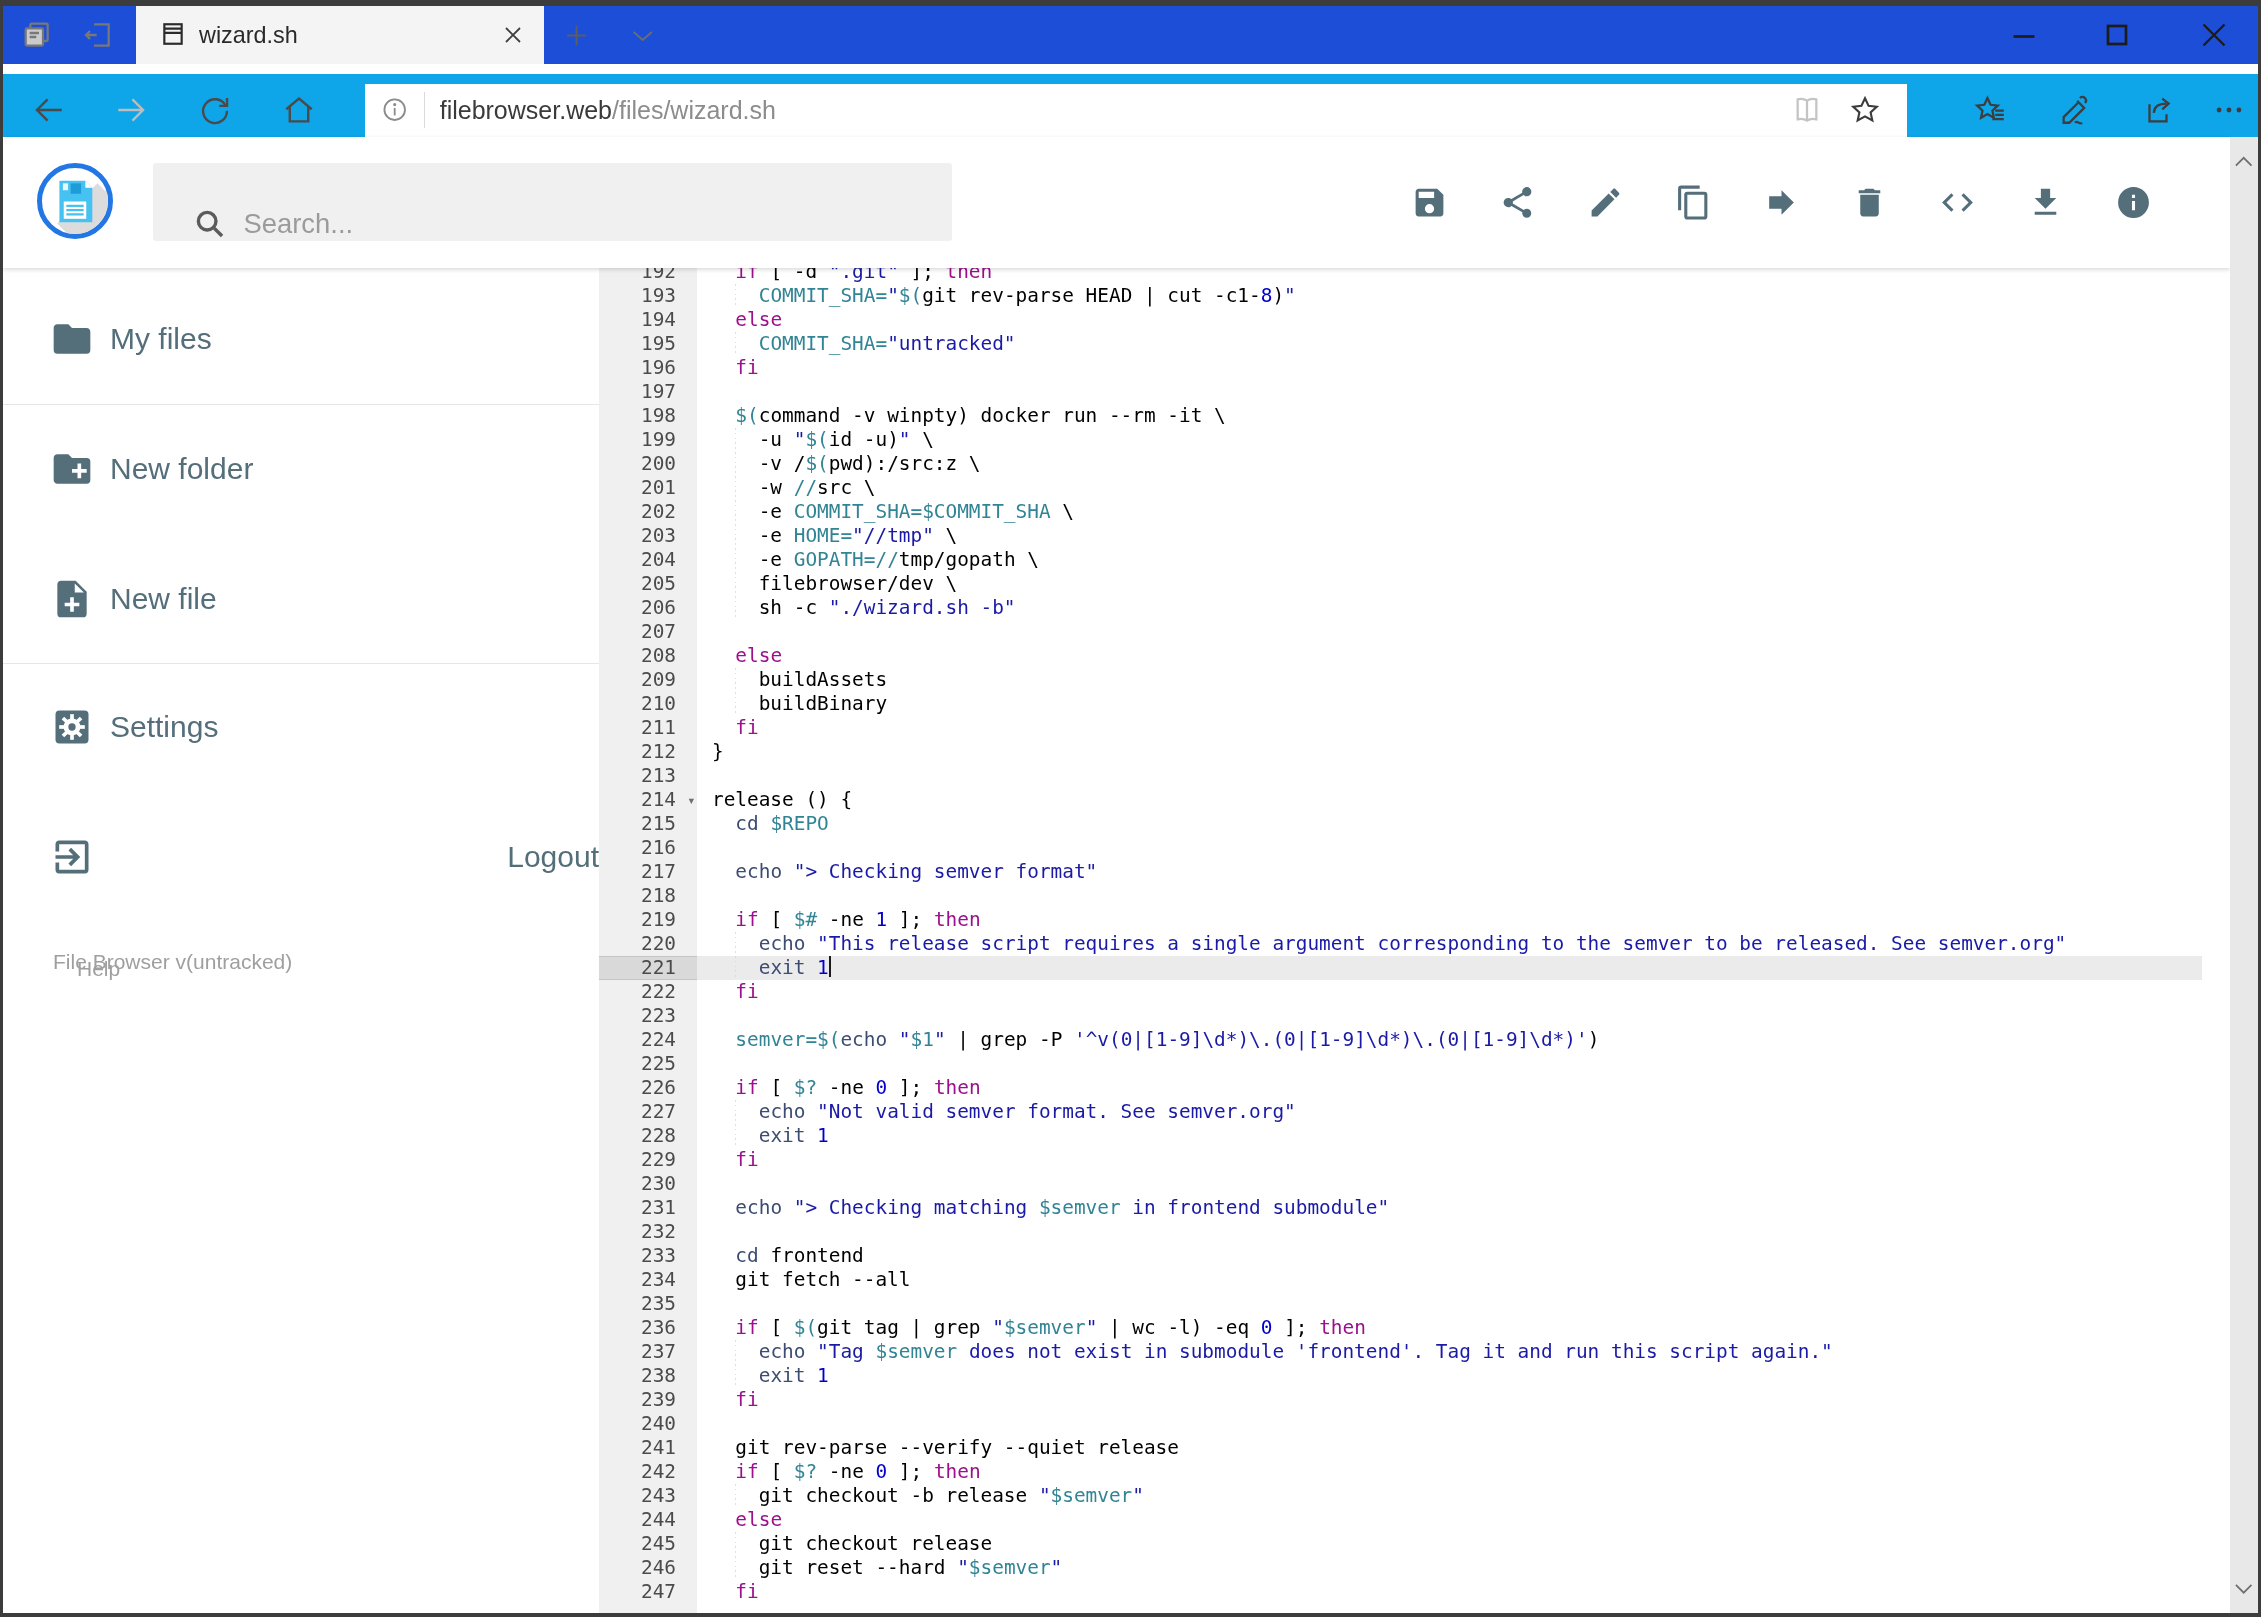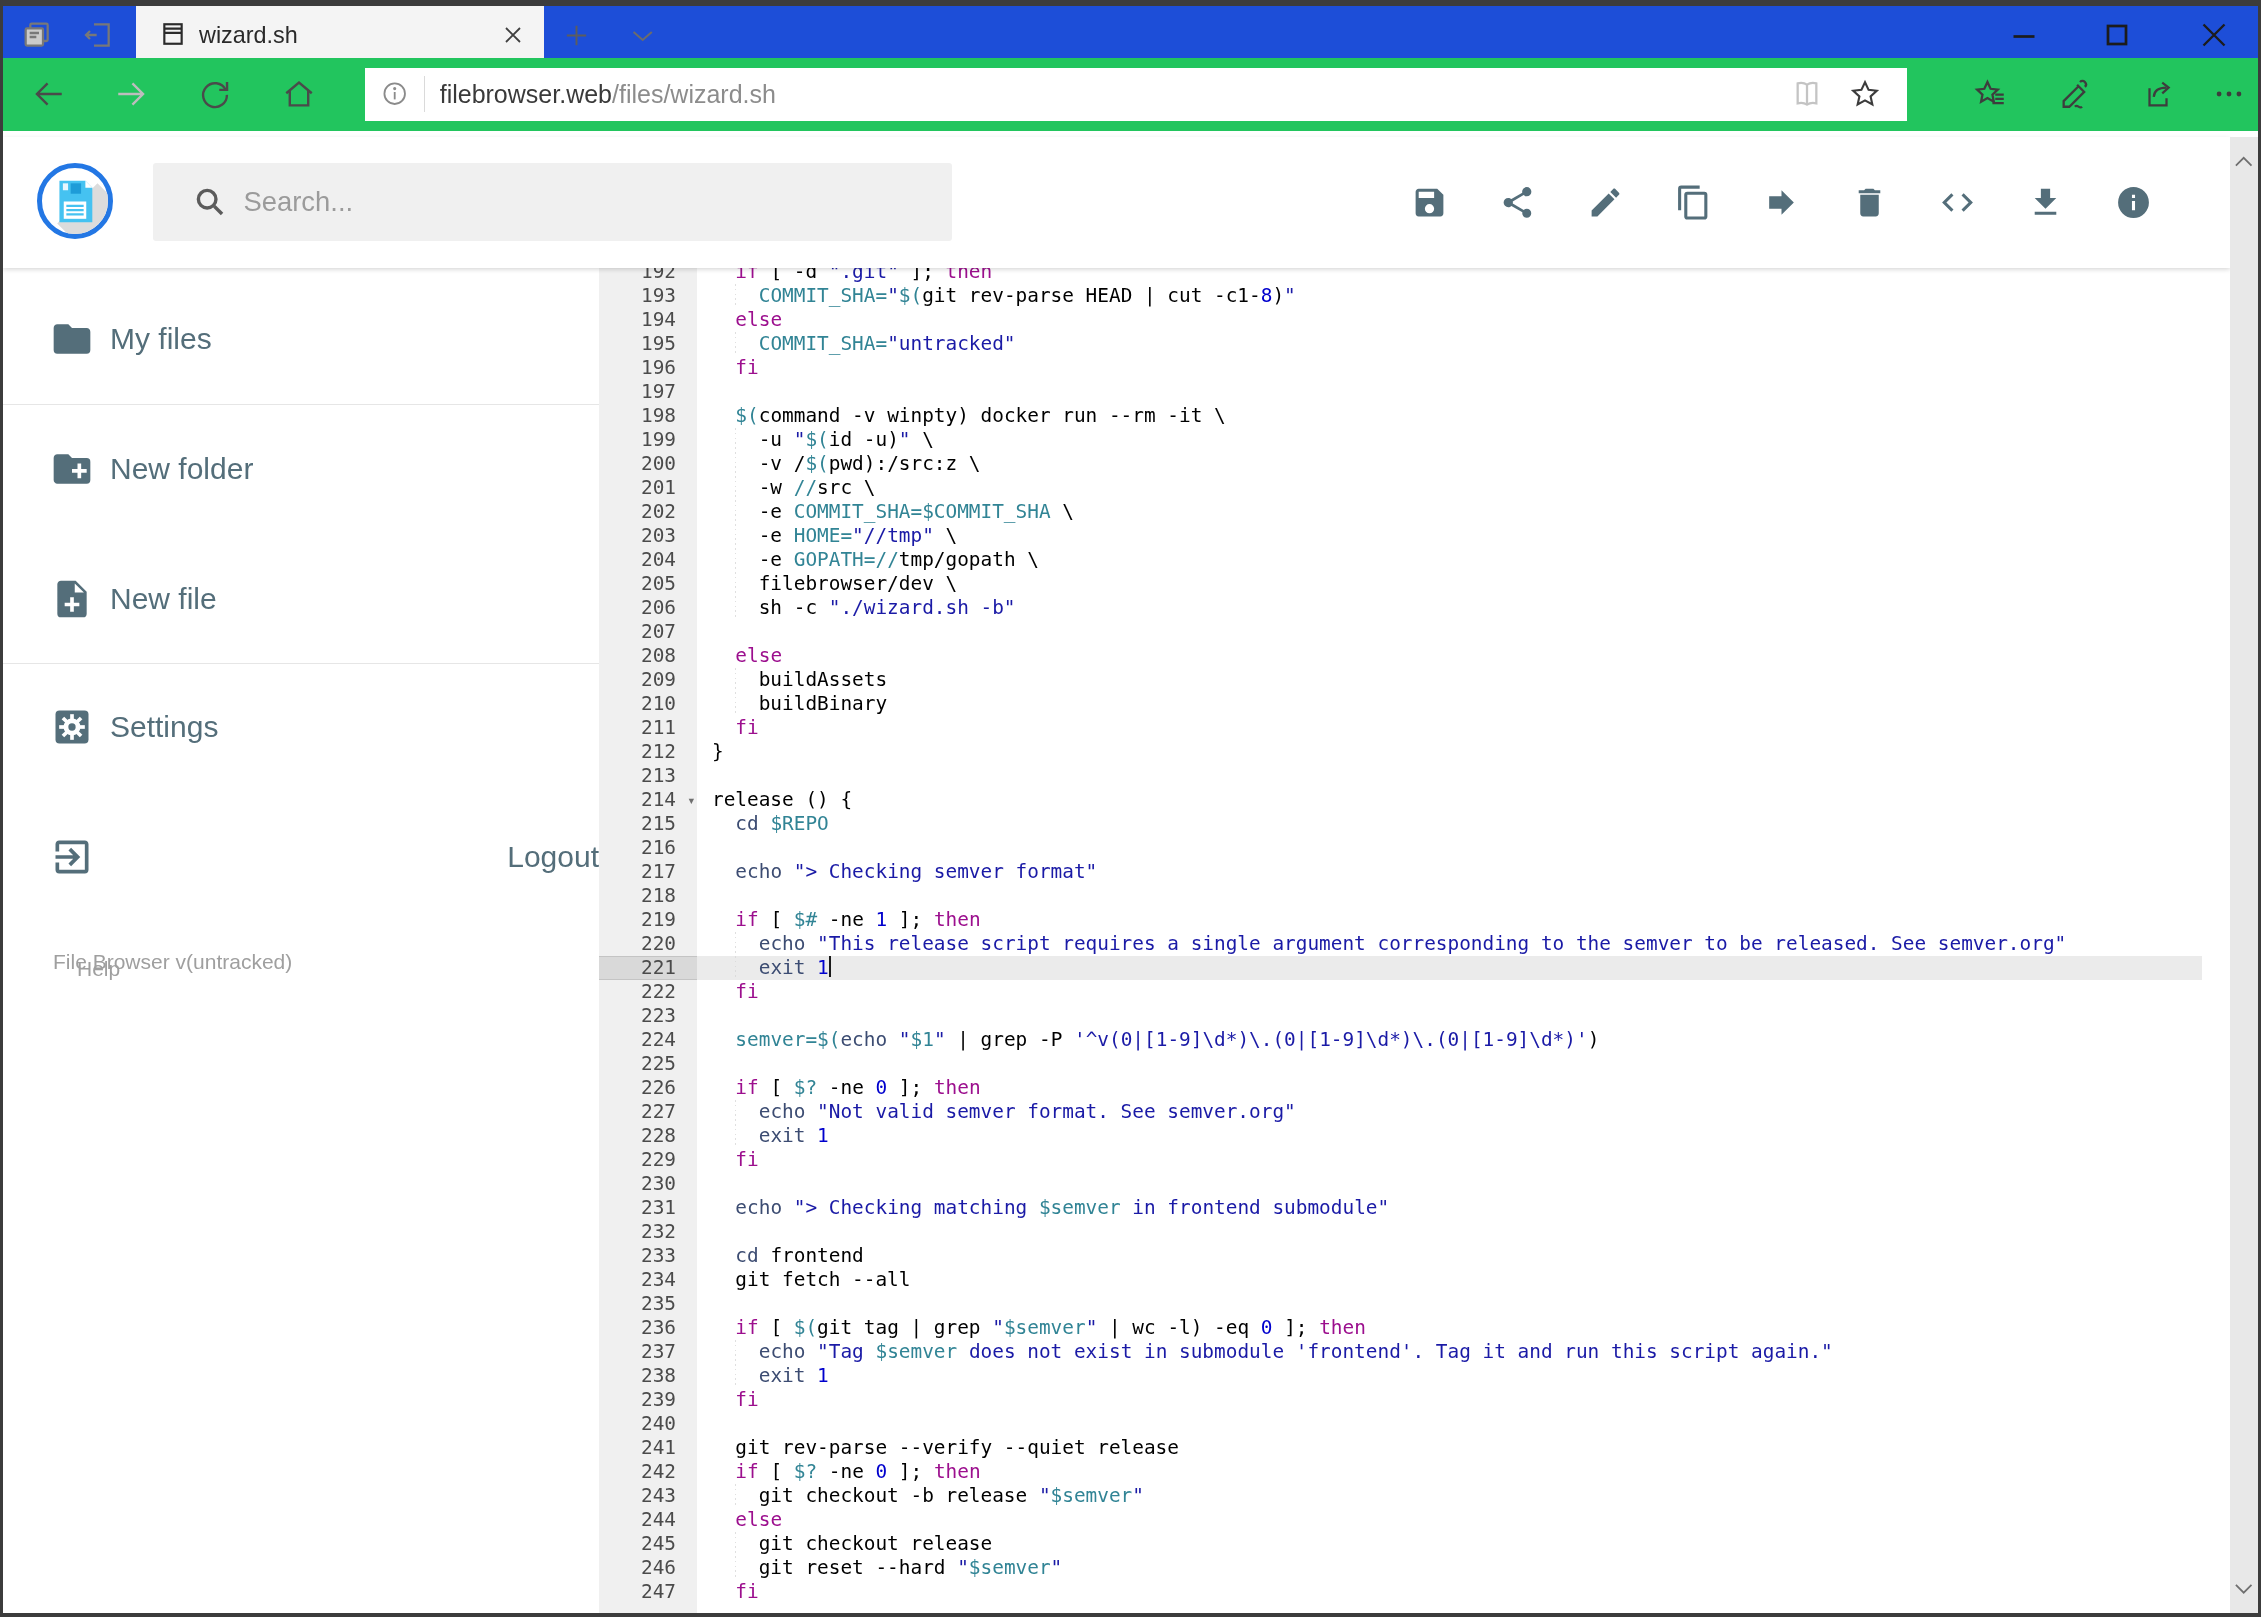--- a/index.html
+++ b/index.html
@@ -13,40 +13,40 @@
   .tb-icon{position:absolute;top:13px;width:32px;height:32px;color:#787878;cursor:pointer;}
   .tab{position:absolute;left:133px;top:0;width:408px;height:58px;background:#f4f4f4;display:flex;align-items:center;}
   .tab-doc{margin-left:24px;width:26px;height:27.4px;color:#2b2b2b;}
   .tab-title{margin-left:13px;font-size:23.4px;color:#2a2a2a;flex:1;white-space:nowrap;overflow:hidden;}
   .tab-close{width:24px;height:24px;margin-right:19.4px;color:#3f3f3f;cursor:pointer;flex:none;}
   .newtab{position:absolute;left:559px;top:14.5px;width:29px;height:29px;color:#5d5d5d;cursor:pointer;}
   .tabchev{position:absolute;left:626px;top:18px;width:27.4px;height:24px;color:#6c6c6c;cursor:pointer;}
   .winctl{position:absolute;top:11.3px;width:36px;height:36px;color:#1c1c1c;cursor:pointer;}
 
   
-  .addressbar{position:absolute;left:0;top:52px;width:100%;height:73px;background:#22c55e;}
+  .addressbar{position:absolute;left:0;top:68px;width:100%;height:73px;background:#0ea5e9;}
   .nav-icon{position:absolute;top:19.4px;width:34px;height:34px;color:#4a4a4a;cursor:pointer;}
   .urlbox{position:absolute;left:362px;top:9.7px;width:1542px;height:53px;background:#fff;display:flex;align-items:center;}
   .url-info{width:27.4px;height:27.4px;margin-left:16px;color:#8b8b8b;flex:none;}
   .url-sep{width:0.8px;height:36px;background:#dadada;margin-left:16px;flex:none;}
   .url-text{margin-left:14.5px;font-size:25px;white-space:nowrap;flex:1;}
   .url-host{color:#3a3a3a;}
   .url-path{color:#8c8c8c;}
   .url-right-icon{width:32px;height:32px;margin-right:26px;flex:none;cursor:pointer;}
   .abar-icon{position:absolute;top:19.4px;width:34px;height:34px;color:#3d3d3d;cursor:pointer;}
 
   
   .appheader{position:absolute;left:0;top:131px;width:2227px;height:131px;background:#fff;
     box-shadow:0 2.4px 4.8px rgba(0,0,0,.18);z-index:5;}
   .logo{position:absolute;left:34px;top:26px;width:66px;height:66px;border:5.7px solid #2377e4;border-radius:50%;
     background:#fff;overflow:hidden;}
   .logo-shadow{position:absolute;left:27.4px;top:27.4px;width:57px;height:57px;background:#dcdcdc;transform:rotate(45deg);}
   .logo svg{position:absolute;left:12px;top:10.5px;}
   .searchbox{position:absolute;left:150px;top:26px;width:799px;height:78px;background:#f0f0f0;border-radius:3.2px;
-    display:flex;align-items:center;}
+    display:flex;align-items:flex-end;}
   .search-mag{width:34px;height:34px;margin-left:40px;color:#5b5b5b;flex:none;}
   .searchbox input{margin-left:14.5px;border:none;background:transparent;outline:none;font-size:27.4px;
     font-family:"Liberation Sans",sans-serif;color:#444;width:678px;}
   .searchbox input::placeholder{color:#9b9b9b;}
   .toolbar{position:absolute;right:78px;top:47px;display:flex;gap:51px;}
   .tool-btn{width:37px;height:37px;border:none;background:none;padding:0;cursor:pointer;color:#546E7A;}
   .tool-btn svg{width:37px;height:37px;}
 
   
   .content{position:absolute;left:0;top:262px;width:2227px;height:1345px;background:#fff;overflow:hidden;}

